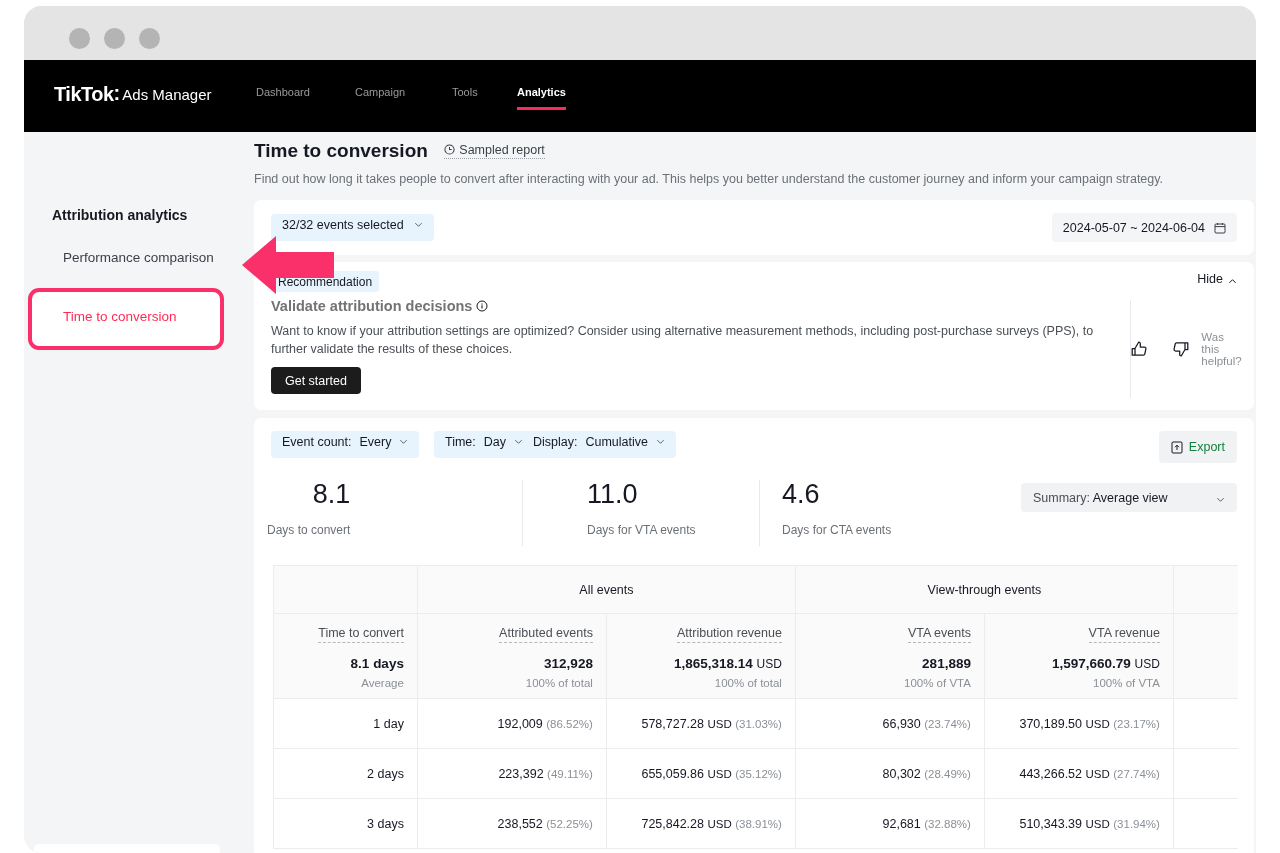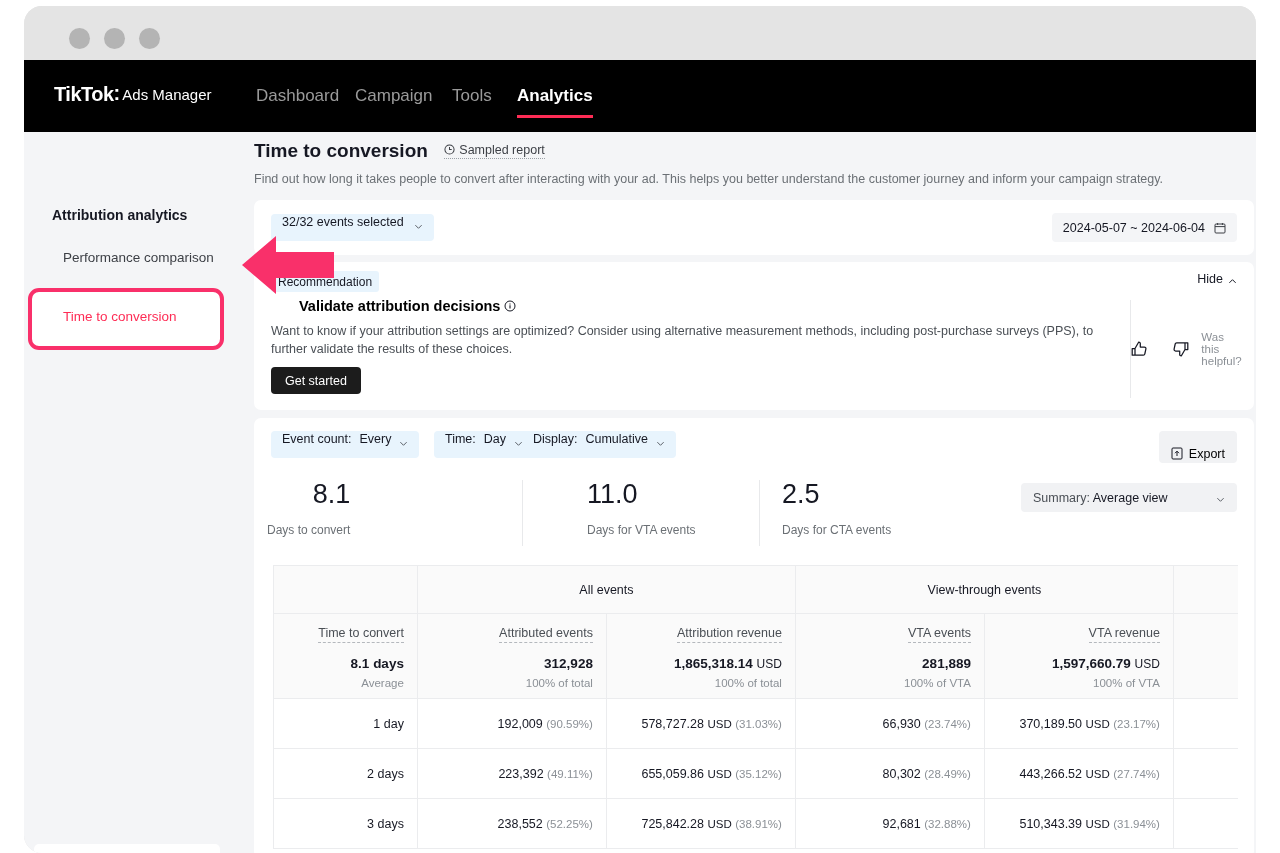--- a/index.html
+++ b/index.html
@@ -39,21 +39,21 @@
   }
   #brand {
     position: absolute; left: 30px; top: 22px;
     color: #fff; font-size: 15px; white-space: nowrap;
   }
   #brand .tt { font-size: 20px; font-weight: bold; letter-spacing: -0.5px; vertical-align: -1px;}
   #brand .colon { color: #fff; font-size: 20px; font-weight: bold; }
   #brand .am { font-size: 15px; font-weight: normal; margin-left: 2px; }
   .navitem {
     position: absolute; top: 26px;
-    font-size: 17px; color: #9a9a9a; cursor: pointer; white-space: nowrap;
+    font-size: 11px; color: #9a9a9a; cursor: pointer; white-space: nowrap;
   }
   .navitem.active { color: #ffffff; font-weight: bold; }
   .navitem .ul {
     position: absolute; left: 0; right: 0; bottom: -12px; height: 3px; background: #FE2C55; display: none;
   }
   .navitem.active .ul { display: block; }
   #nav-dash { left: 232px; }
   #nav-camp { left: 331px; }
   #nav-tools { left: 428px; }
   #nav-ana { left: 493px; }
@@ -99,41 +99,41 @@
   }
   .clock { display:inline-block; width:11px; height:11px; vertical-align:-1px; margin-right:4px; }
   #page-desc { position: absolute; left: 22px; top: 39px; width: 960px; font-size: 12.5px; color: #6b7075; line-height: 17px; }
 
   .card { position: absolute; background: #ffffff; border-radius: 7px; }
 
   
   #filter-card { left: 22px; top: 68px; width: 1000px; height: 55px; }
   .pill-blue {
     background: #e8f4fd; border-radius: 4px; height: 27px;
-    display: inline-flex; align-items: flex-end; padding: 12px 11px; gap: 8px;
+    display: inline-flex; align-items: flex-start; padding: 4px 11px; gap: 8px;
     font-size: 12.5px; color: #161823; cursor: pointer; white-space: nowrap;
   }
   #events-select { position: absolute; left: 17px; top: 14px; width: 163px; justify-content: space-between; }
   #date-range {
     position: absolute; right: 17px; top: 13px; height: 29px;
     background: #f4f5f7; border-radius: 4px;
     display: flex; align-items: center; padding: 0 11px; gap: 9px;
     font-size: 12.5px; color: #161823; cursor: pointer; white-space: nowrap;
   }
   .cal { width: 12px; height: 12px; display: inline-block; }
   .chev { width: 9px; height: 9px; display: inline-block; }
 
   
   #rec-card { left: 22px; top: 130px; width: 1000px; height: 148px; }
   #rec-badge {
     position: absolute; left: 17px; top: 9px; height: 21px;
     background: #e8f4fd; border-radius: 3px; padding: 0 7px;
     display: flex; align-items: center; font-size: 12px; color: #161823;
   }
-  #rec-title { position: absolute; left: 17px; top: 36px; font-size: 14.5px; font-weight: bold; color: #000000; margin-left: 28px; }
+  #rec-title { position: absolute; left: 17px; top: 36px; font-size: 14.5px; font-weight: bold; color: #737373; }
   .infoi { display:inline-block; width:12px; height:12px; vertical-align:-1px; margin-left:4px; }
   #rec-body { position: absolute; left: 17px; top: 60px; width: 845px; font-size: 12.5px; color: #4a4f55; line-height: 18px; }
   #get-started {
     position: absolute; left: 17px; top: 105px; height: 27px;
     background: #1c1c1c; color: #fff; border-radius: 4px; border: none;
     font-size: 12.5px; padding: 0 14px; cursor: pointer;
     font-family: "Liberation Sans", sans-serif;
   }
   #hide-btn {
     position: absolute; right: 17px; top: 10px;
@@ -153,22 +153,22 @@
   #data-card { left: 22px; top: 286px; width: 1000px; height: 440px; }
 
   #ctrl-row { position: absolute; left: 0; top: 0; width: 1000px; height: 47px; }
   #ctrl-row .pill-blue { position: absolute; top: 13px; }
   #sel-eventcount { left: 17px; }
   #sel-time { left: 180px; }
   #sel-display { left: 268px; }
   #export-btn {
     position: absolute; right: 17px; top: 13px; height: 27px;
     background: #f1f2f4; border-radius: 4px; border: none;
-    display: flex; align-items: flex-start; gap: 6px; padding: 16px 12px;
-    font-size: 12.5px; color: #000000; cursor: pointer;
+    display: flex; align-items: center; gap: 6px; padding: 16px 12px;
+    font-size: 12.5px; color: #15803d; cursor: pointer;
     font-family: "Liberation Sans", sans-serif;
   }
   .exp-ico { width: 12px; height: 13px; }
 
   #kpi-row { position: absolute; left: 0; top: 60px; width: 1000px; height: 80px; }
   .kpi { position: absolute; top: 0; }
   .kpi .v { font-size: 27px; color: #161823; line-height: 33px; }
   .kpi .l { font-size: 12px; color: #6b7075; margin-top: 12px; }
   #kpi1 { left: 13px; text-align: right; }
   #kpi2 { left: 292px; margin-left: 41px; }
@@ -377,21 +377,21 @@
           <div class="kpi-div" id="kdiv2"></div>
           <div class="kpi" id="kpi1">
             <div class="v">8.1</div>
             <div class="l">Days to convert</div>
           </div>
           <div class="kpi" id="kpi2">
             <div class="v">11.0</div>
             <div class="l">Days for VTA events</div>
           </div>
           <div class="kpi" id="kpi3">
-            <div class="v">2.5</div>
+            <div class="v">4.6</div>
             <div class="l">Days for CTA events</div>
           </div>
           <div id="summary-select">
             <span><span class="sl">Summary:</span>
             <span class="sv">Average view</span></span>
             <span class="chev"><svg viewBox="0 0 10 10" width="9" height="9">
                   <path d="M1.5 3.5 5 7 8.5 3.5" fill="none" stroke="#5a5f66" stroke-width="1.1"></path>
                 </svg></span>
           </div>
         </div>
@@ -441,21 +441,21 @@
               </td>
               <td>
 
                 <div class="sumval">13</div>
                 <div class="sumsub">100% </div>
               </td>
             </tr>
 
             <tr class="dat">
               <td>1 day</td>
-              <td><span>192,009</span> <span class="pct">(90.59%)</span></td>
+              <td><span>192,009</span> <span class="pct">(86.52%)</span></td>
               <td><span>578,727.28</span> <span class="u">USD</span> <span class="pct">(31.03%)</span></td>
               <td><span>66,930</span> <span class="pct">(23.74%)</span></td>
               <td><span>370,189.50</span> <span class="u">USD</span> <span class="pct">(23.17%)</span></td>
               <td> </td>
             </tr>
 
             <tr class="dat">
               <td>2 days</td>
               <td><span>223,392</span> <span class="pct">(49.11%)</span></td>
               <td><span>655,059.86</span> <span class="u">USD</span> <span class="pct">(35.12%)</span></td>

